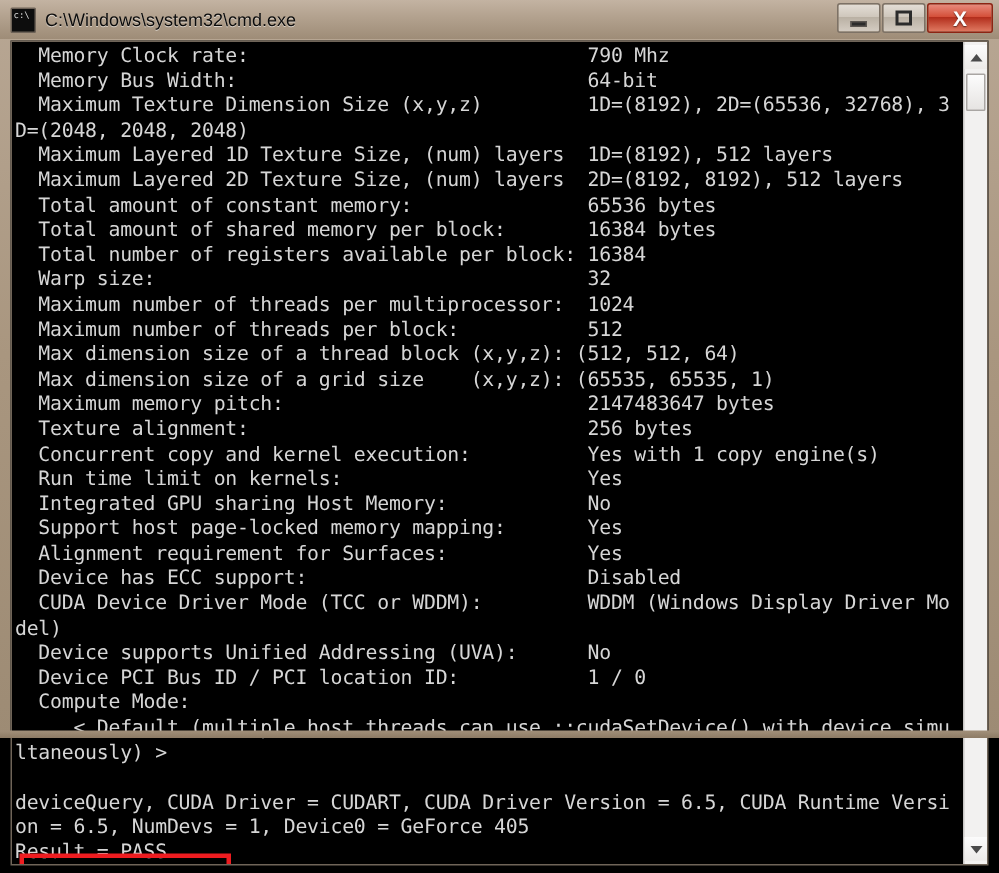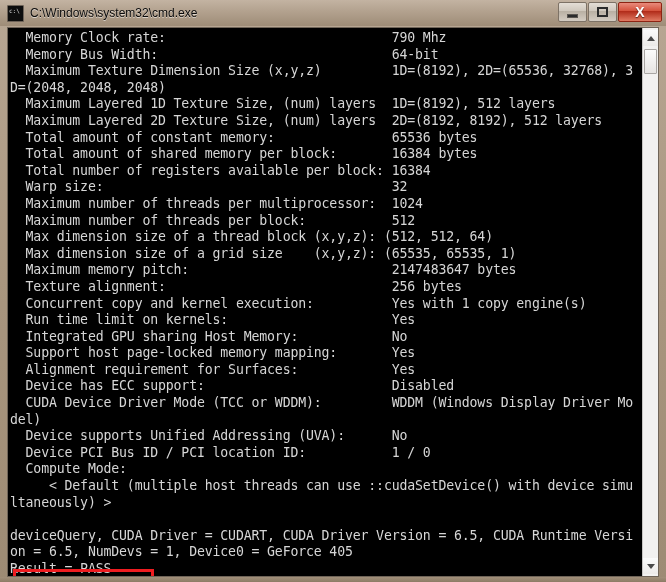--- a/index.html
+++ b/index.html
@@ -2,21 +2,21 @@
 <html><head>
 <meta charset="utf-8">
 <style>
   html,body{margin:0;padding:0;}
   body{
     width:666px;height:582px;overflow:hidden;
     background:#000;
     font-family:"DejaVu Sans Mono","Liberation Mono",monospace;
   }
   #window{
-    position:absolute;left:0;top:0;width:666px;height:582px;
+    position:absolute;left:0;top:0;width:666px;height:492px;
     background:linear-gradient(180deg,#b8a794 0%,#a9967f 48%,#9d8b74 100%);
     box-sizing:border-box;
   }
   
   #titlebar{
     position:absolute;left:0;top:0;width:666px;height:26px;
     background:linear-gradient(180deg,#c3b3a2 0%,#b4a390 40%,#9e8c77 100%);
   }
   #title-left{
     position:absolute;left:7px;top:3px;height:20px;

